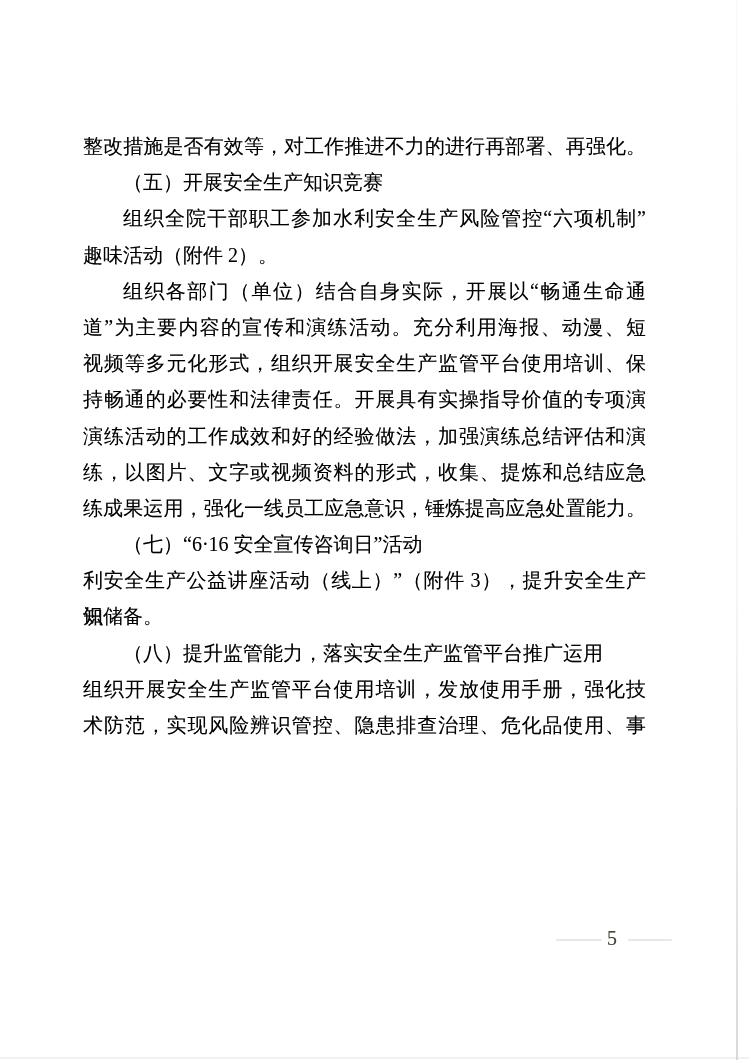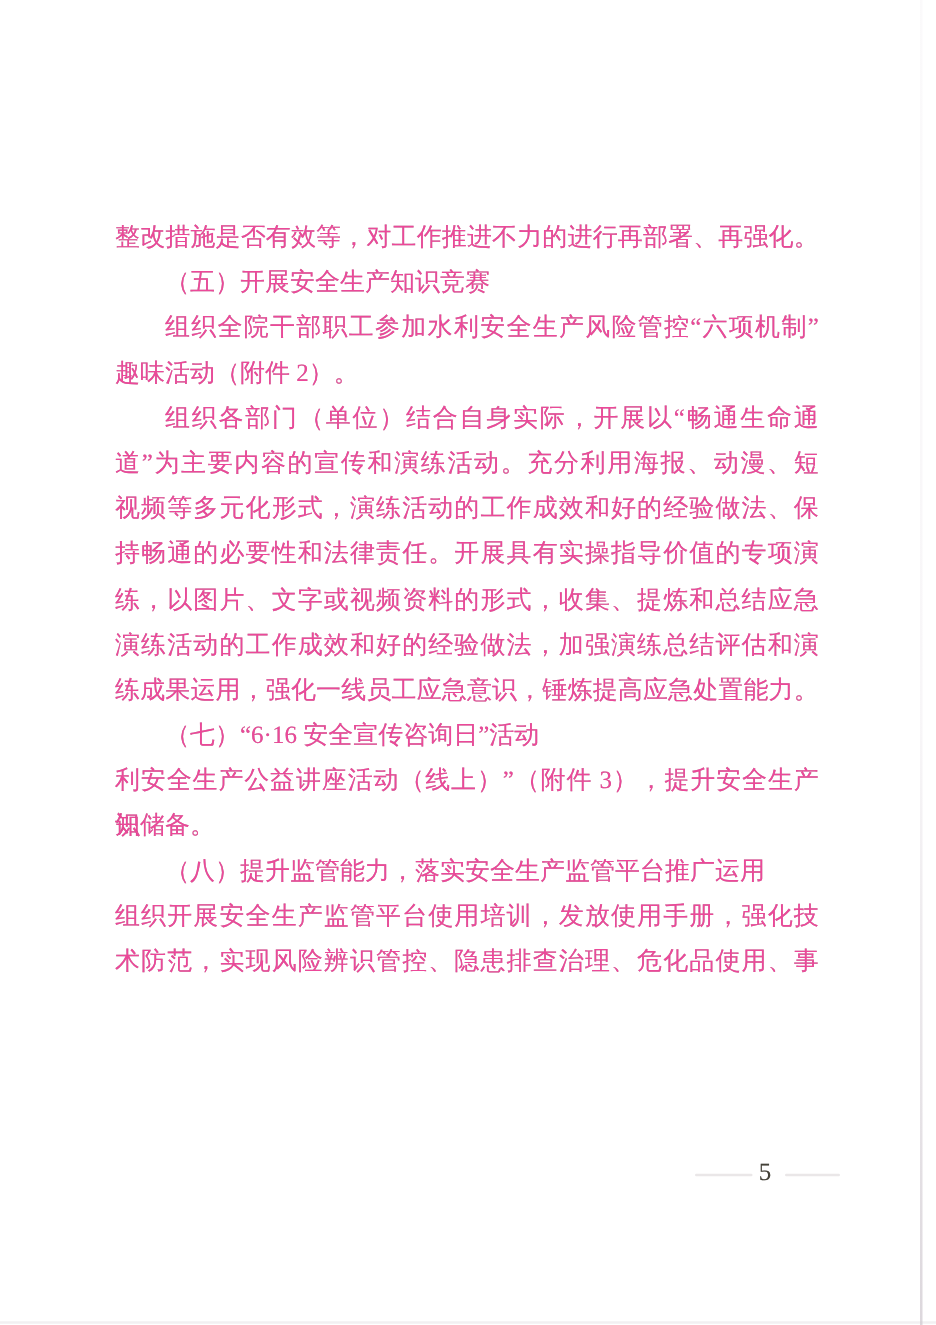--- a/index.html
+++ b/index.html
@@ -10,27 +10,26 @@
   .page {
     position: relative;
     width: 749px;
     height: 1060px;
     background: #ffffff;
     overflow: hidden;
     font-family: "Liberation Serif", "DejaVu Serif", serif;
   }
   .textblock {
     position: absolute;
-    left: 92px;
+    left: 83px;
     top: 128px;
     width: 563px;
     font-size: 20px;
-    color: #ec4899;
+    color: #000000;
     text-shadow: 0 0 0.5px rgba(70, 66, 60, 0.45);
-    margin-top: 44px;
   }
   .line {
     height: 36.2px;
     line-height: 36.2px;
     overflow: visible;
   }
   .line.j {
     text-align: justify;
     text-align-last: justify;
   }
@@ -86,24 +85,24 @@
 <div class="page">
 
   <div class="textblock">
 
   <div class="line j">整改措施是否有效等，对工作推进不力的进行再部署、再强化。</div>
       <div class="line indent">（五）开展安全生产知识竞赛</div>
       <div class="line j indent">组织全院干部职工参加水利安全生产风险管控“六项机制”</div>
       <div class="line">趣味活动（附件 2）。</div>
       <div class="line j indent">组织各部门（单位）结合自身实际，开展以“畅通生命通</div>
       <div class="line j">道”为主要内容的宣传和演练活动。充分利用海报、动漫、短</div>
-      <div class="line j">视频等多元化形式，演练活动的工作成效和好的经验做法、保</div>
+      <div class="line j">视频等多元化形式，组织开展安全生产监管平台使用培训、保</div>
       <div class="line j">持畅通的必要性和法律责任。开展具有实操指导价值的专项演</div>
+      <div class="line j">演练活动的工作成效和好的经验做法，加强演练总结评估和演</div>
       <div class="line j">练，以图片、文字或视频资料的形式，收集、提炼和总结应急</div>
-      <div class="line j">演练活动的工作成效和好的经验做法，加强演练总结评估和演</div>
       <div class="line j">练成果运用，强化一线员工应急意识，锤炼提高应急处置能力。</div>
       <div class="line indent">（七）“6·16 安全宣传咨询日”活动</div>
       <div class="line j">利安全生产公益讲座活动（线上）”（附件 3），提升安全生产知</div>
       <div class="line">识储备。</div>
       <div class="line indent">（八）提升监管能力，落实安全生产监管平台推广运用</div>
       <div class="line j">组织开展安全生产监管平台使用培训，发放使用手册，强化技</div>
       <div class="line j">术防范，实现风险辨识管控、隐患排查治理、危化品使用、事</div>
     </div>
 
   <div class="smudge left"></div>

